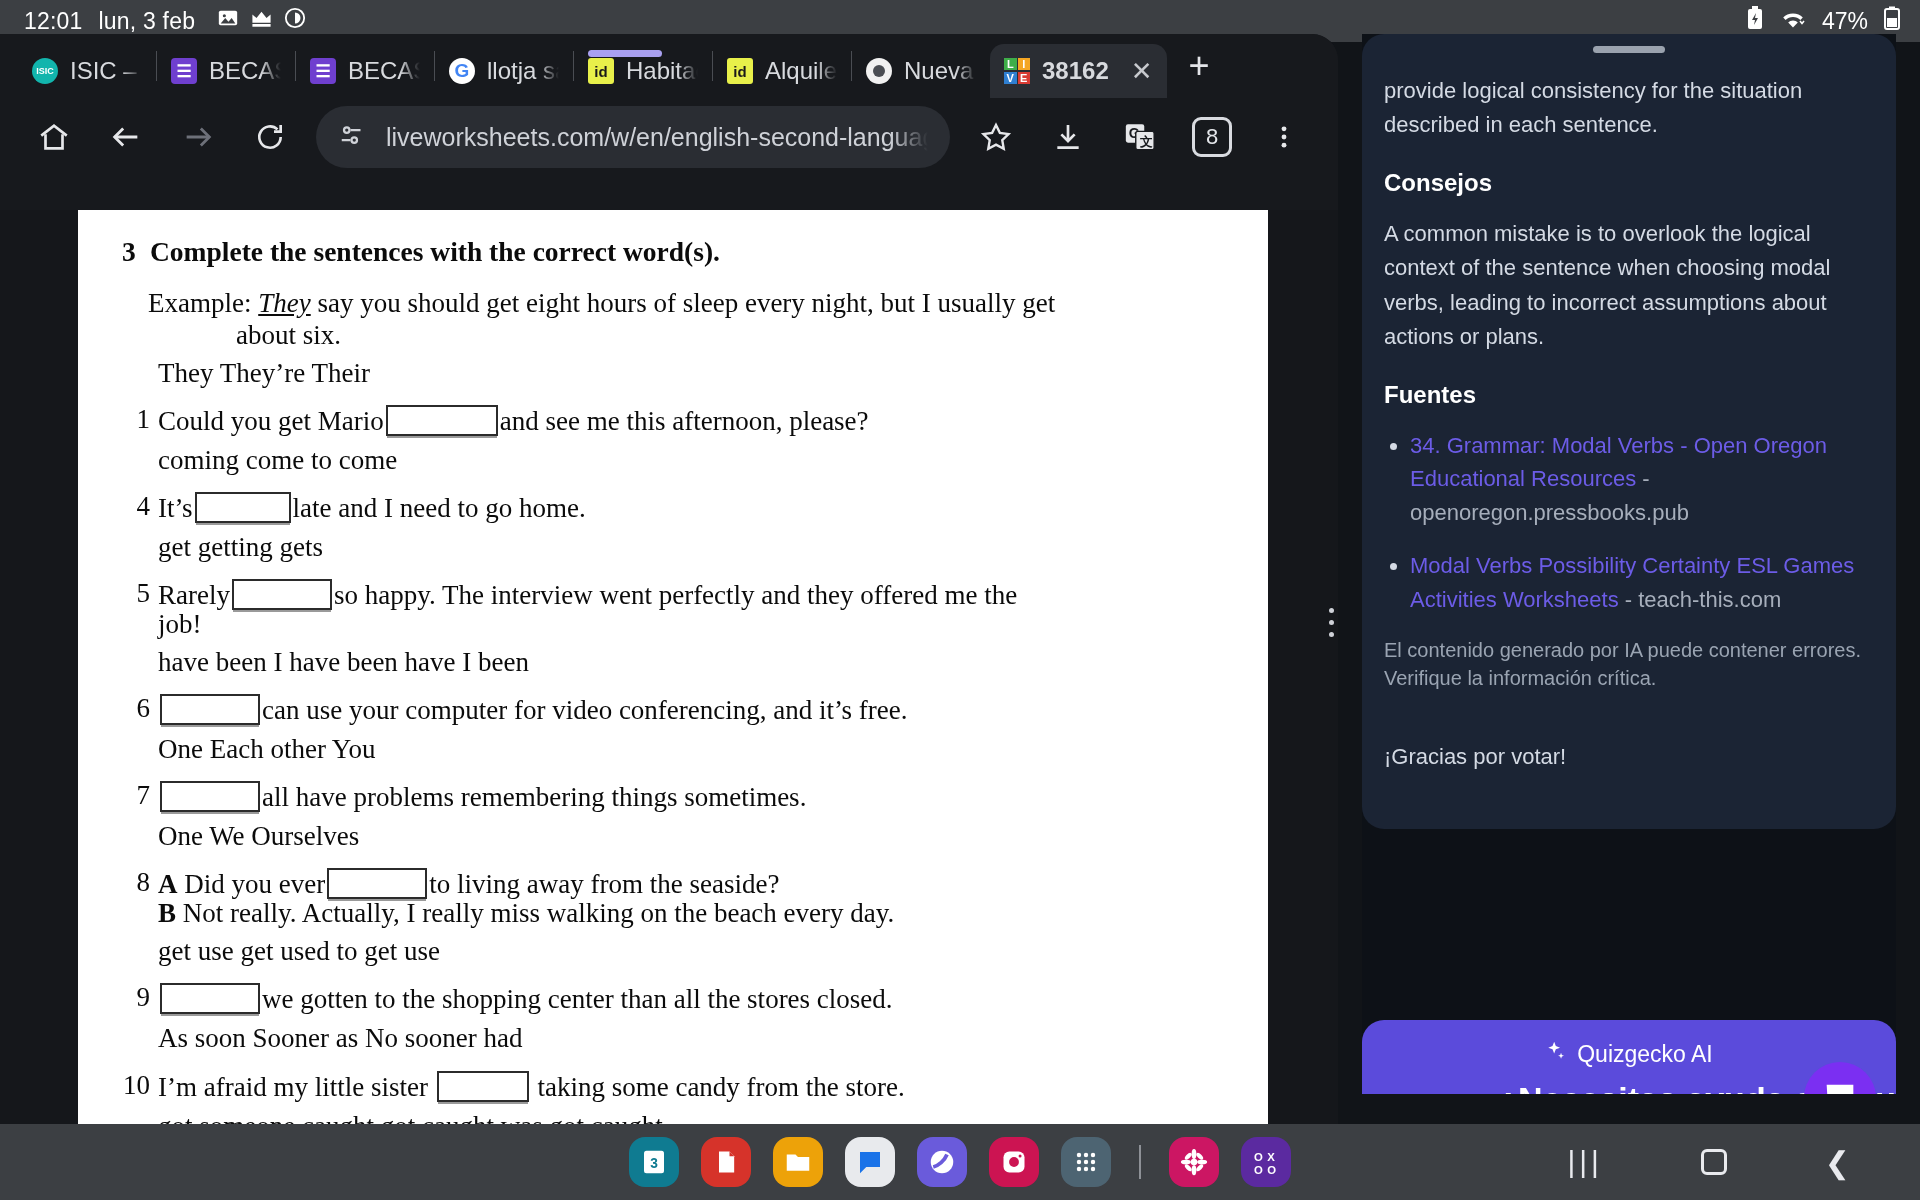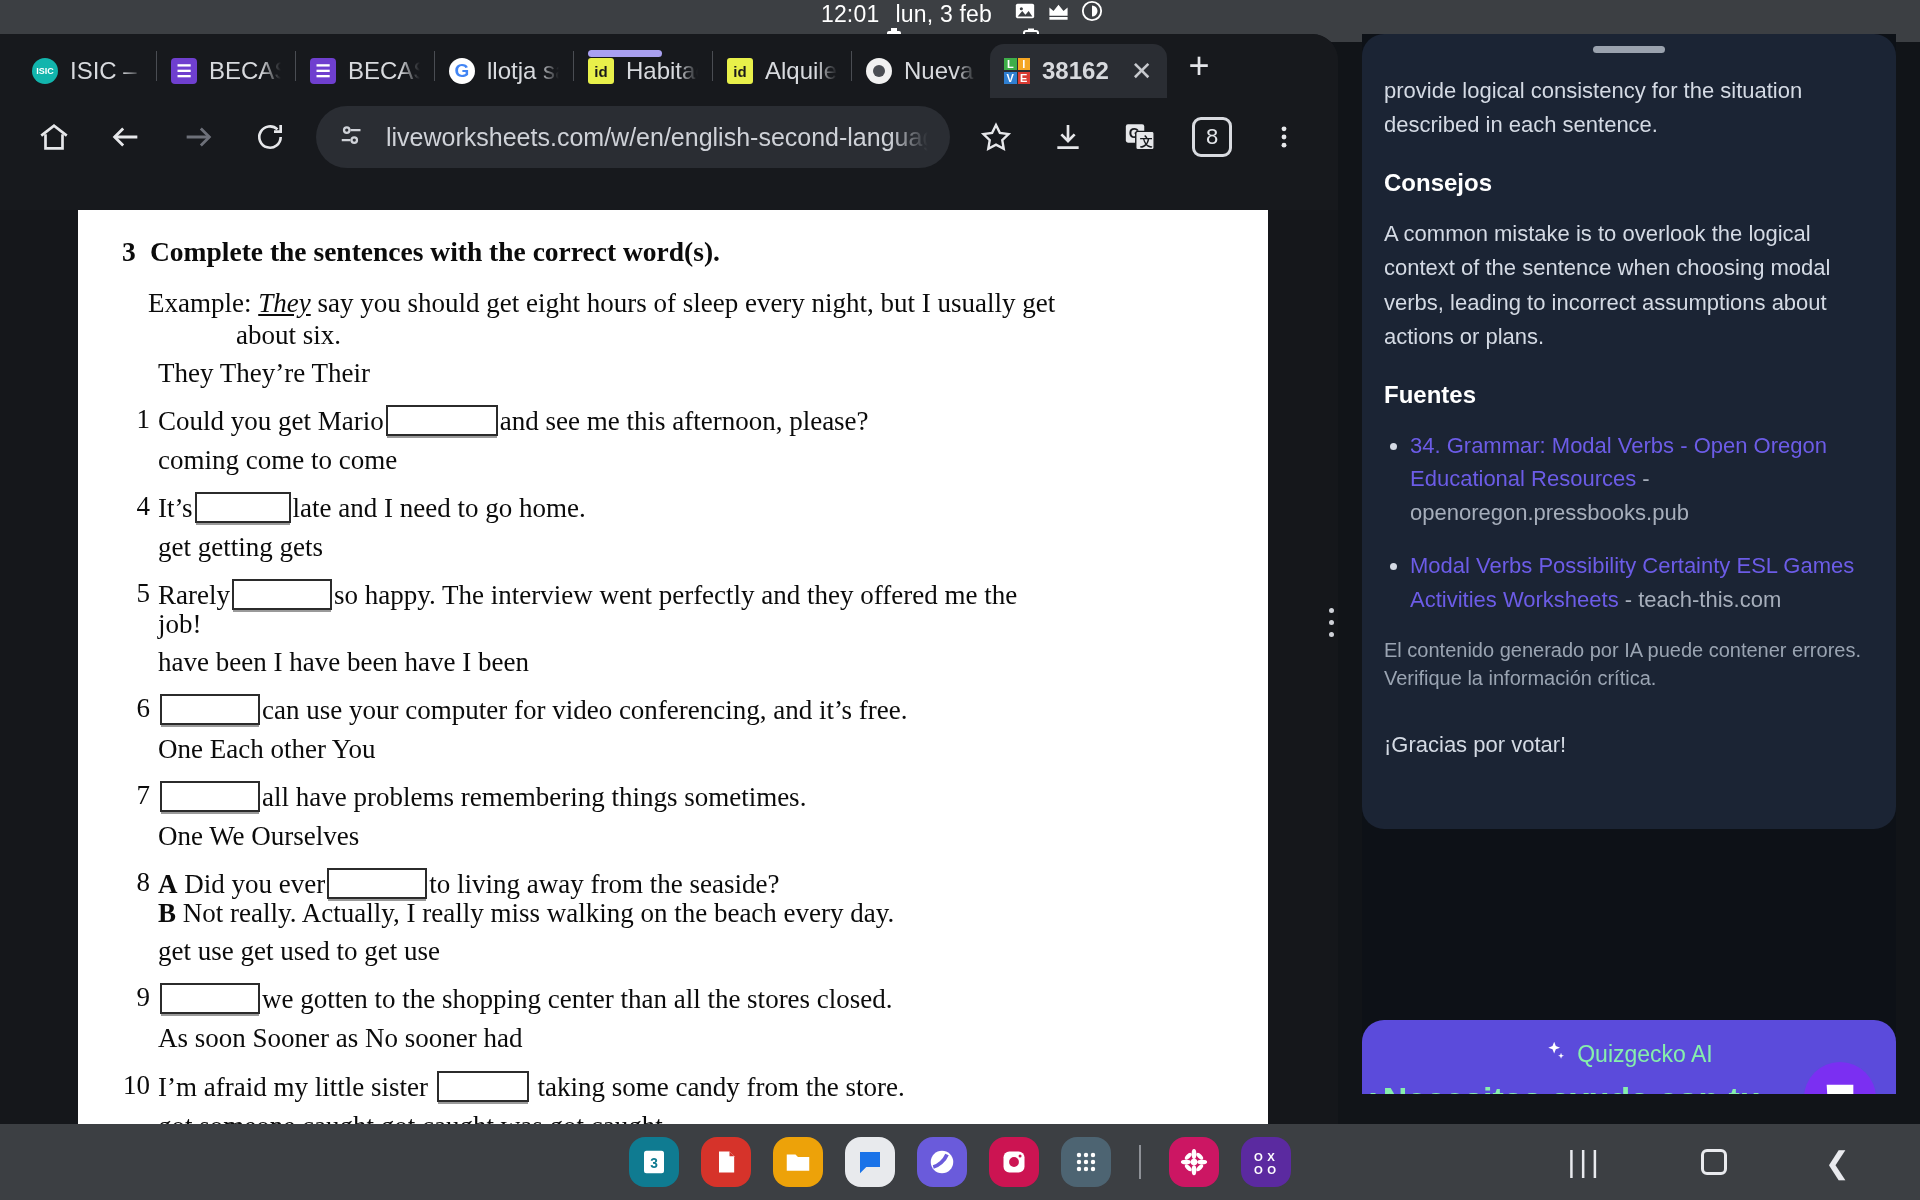--- a/index.html
+++ b/index.html
@@ -10,21 +10,20 @@
     overflow: hidden;
   }
   #root { position: relative; width: 1920px; height: 1200px; background:#111418; }
 
   
   .statusbar {
     position:absolute; left:0; top:0; width:1920px; height:42px;
     background:#3c3f43; color:#fff;
     display:flex; align-items:center; justify-content:space-between;
     padding: 0 20px 0 24px;
-    flex-direction: column;
   }
   .sb-left { display:flex; align-items:center; gap:16px; font-size:23px; letter-spacing:.2px;}
   .sb-time { font-size:23px; }
   .sb-date { font-size:23px; }
   .sb-icons { display:flex; align-items:center; gap:11px; margin-left:6px;}
   .sb-right { display:flex; align-items:center; gap:16px; font-size:23px;}
   .ic { display:inline-block; }
 
   
   .browser {
@@ -129,26 +128,26 @@
     color:#d4dae4; font-size:22px; line-height:1.55;
   }
   .grabber { position:absolute; top:12px; left:50%; transform:translateX(-50%); width:72px; height:7px; border-radius:4px; background:#9aa2ae;}
   .aicard p { margin-bottom:22px;}
   .aicard h4 { font-size:24px; color:#fff; font-weight:700; margin: 18px 0 16px 0;}
   .aicard ul { margin: 4px 0 0 0; padding-left:26px;}
   .aicard li { margin-bottom:20px; line-height:1.52;}
   .aicard a { color:#6c5ce7; text-decoration:none;}
   .aicard .dom { color:#a6aebb;}
   .disclaim { color:#9aa4b2; font-size:20px; line-height:1.4; margin-top:8px;}
-  .thanks { color:#d4dae4; font-size:22px; margin-top:36px;}
+  .thanks { color:#d4dae4; font-size:22px; margin-top:48px;}
 
   .qbanner {
     position:absolute; left:0; top:986px; width:534px; height:106px;
     background:#5b4bdb; border-radius:22px 22px 0 0;
-    color:#86efac; text-align:left; padding-top:20px; overflow:hidden;
+    color:#ffffff; text-align:right; padding-top:20px; overflow:hidden;
   }
   .qbanner .brand { font-size:23px; display:flex; align-items:center; justify-content:center; gap:10px;}
   .qbanner .head { font-size:34px; font-weight:700; margin-top:12px; white-space:nowrap;}
   .chatfab {
     position:absolute; right:20px; top:1028px; width:72px; height:72px; border-radius:50%;
     background:#7b2ff2; display:flex; align-items:center; justify-content:center;
   }
 
   
   .taskbar {

